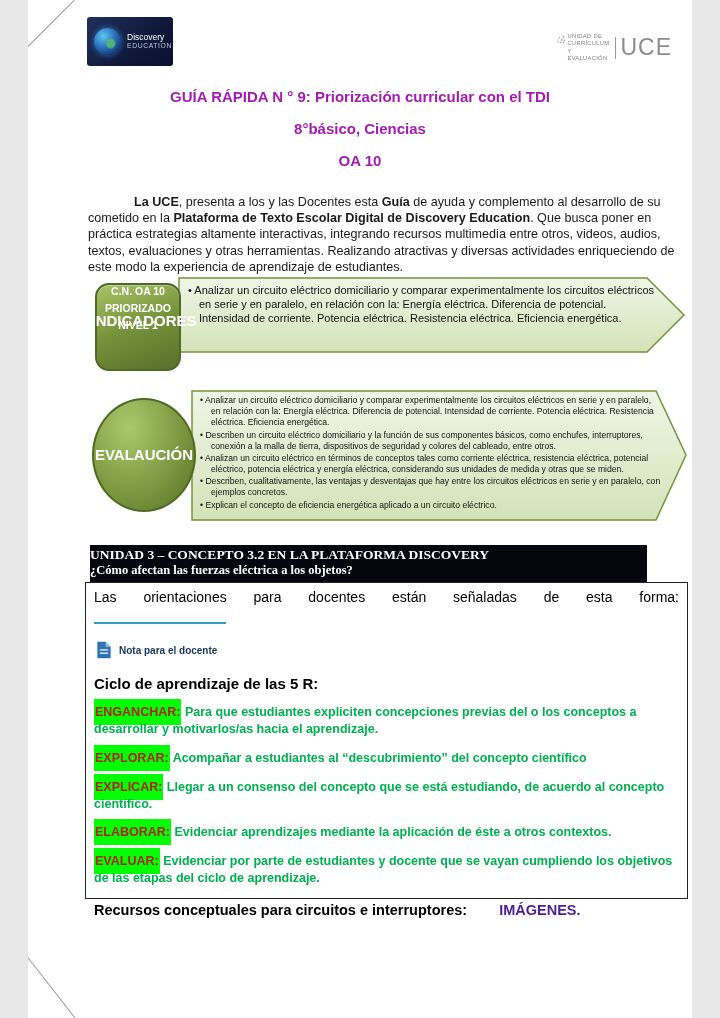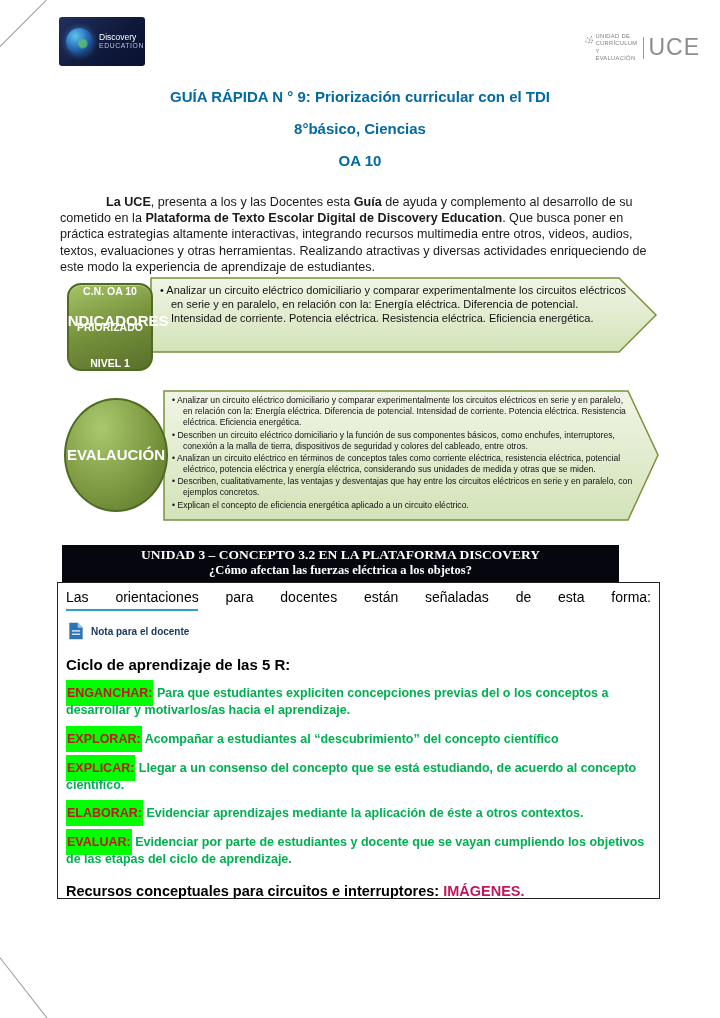--- a/index.html
+++ b/index.html
@@ -1,16 +1,16 @@
 <!DOCTYPE html>
 <html><head>
 <meta charset="utf-8">
 <style>
   html,body{margin:0;padding:0;background:#e8e8e8;}
-  .page{position:relative;width:720px;height:1018px;background:#ffffff;margin:0 auto;
+  .page{position:relative;width:664px;height:1018px;background:#ffffff;margin:0 auto;
         font-family:"Liberation Sans", sans-serif;overflow:hidden;color:#1a1a1a;}
 
   
   .corner-line{position:absolute;height:1px;background:#9a9a9a;}
   .corner-tl{width:66px;left:-10px;top:23px;transform:rotate(-45deg);}
   .corner-bl{width:78px;left:-15px;top:988px;transform:rotate(52deg);}
 
   
   .logo-discovery{position:absolute;left:59px;top:17px;width:86px;height:49px;border-radius:3px;
     background:linear-gradient(135deg,#20305e 0%,#101a3c 55%,#0a1030 100%);
@@ -25,65 +25,65 @@
 
   
   .logo-uce{position:absolute;right:20px;top:16px;width:116px;display:flex;flex-direction:row;align-items:flex-end;}
   .uce-net{width:56px;height:47px;margin-right:2px;}
   .uce-row{display:flex;align-items:center;gap:5px;margin-top:1px;}
   .uce-unit{display:flex;flex-direction:column;font-size:5.8px;color:#7f7f7f;letter-spacing:.3px;line-height:1.3;text-align:left;}
   .uce-div{width:1px;height:22px;background:#9a9a9a;}
   .uce-acronym{font-size:23px;color:#8c8c8c;letter-spacing:1px;line-height:1;}
 
   
-  .doc-title{position:absolute;left:0;right:0;text-align:center;color:#0369a1;font-weight:bold;font-size:15px;}
+  .doc-title{position:absolute;left:0;right:0;text-align:center;color:#a21caf;font-weight:bold;font-size:15px;}
   .h1{top:88px;} .h2{top:120px;} .h3{top:152px;}
 
   
   .intro{position:absolute;left:60px;top:181px;width:601px;font-size:12.6px;line-height:1.3;text-indent:46px;}
   .intro b{font-weight:bold;}
 
   
   .arrow-wrap{position:absolute;}
   .arrow-wrap svg{position:absolute;left:0;top:0;width:100%;height:100%;}
   .arrow1{left:150px;top:277px;width:508px;height:76px;}
   .arrow1-text{position:absolute;left:10px;top:7px;width:468px;font-size:11px;line-height:1.26;color:#111;}
   .arrow2{left:163px;top:390px;width:497px;height:131px;}
   .arrow2-text{position:absolute;left:9px;top:5px;width:462px;font-size:8.6px;line-height:1.3;color:#111;
                display:flex;flex-direction:column;gap:1px;}
   .b{padding-left:11px;text-indent:-11px;}
   .b::before{content:"• ";}
 
   .badge-box{position:absolute;left:67px;top:283px;width:82px;height:84px;border-radius:14px;
     background:linear-gradient(160deg,#a6c468 0%,#77933C 48%,#586f2a 100%);
     border:2px solid #4e6b23;color:#fff;font-weight:bold;font-size:10.5px;
-    display:flex;flex-direction:column;align-items:center;justify-content:space-between;gap:5px;text-align:center;
+    display:flex;flex-direction:column;align-items:center;justify-content:flex-start;gap:5px;text-align:center;
     box-shadow:inset 0 1px 0 rgba(255,255,255,.35);}
   .badge-ellipse{position:absolute;left:64px;top:398px;width:100px;height:110px;border-radius:50%;
     background:radial-gradient(ellipse at 35% 25%, #aac96c, #77933C 62%, #586f2a 100%);
     border:2px solid #4e6b23;color:#fff;font-weight:bold;font-size:15px;line-height:1.55;
     display:flex;flex-direction:column;align-items:center;justify-content:center;text-align:right;gap:44px;}
 
   
   .unit-banner{position:absolute;left:62px;top:545px;width:557px;height:37px;background:#06060e;color:#fff;
-    font-family:"Liberation Serif", serif;font-weight:bold;text-align:center;}
+    font-family:"Liberation Serif", serif;font-weight:bold;text-align:left;}
   .unit-banner .l1{font-size:13.5px;margin-top:2px;}
   .unit-banner .l2{font-size:12.5px;}
 
   
   .content-box{position:absolute;left:57px;top:582px;width:603px;height:317px;border:1.5px solid #222;
     box-sizing:border-box;padding:6px 8px 0 8px;}
   .orientation{font-size:14px;font-weight:normal;color:#000;text-align:justify;text-align-last:justify;}
-  .nota{margin-top:4px;width:132px;border-top:2px solid #2f9fc4;padding-top:10px;display:flex;align-items:center;gap:5px;}
+  .nota{margin-top:17px;width:132px;border-top:2px solid #2f9fc4;padding-top:16px;display:flex;align-items:center;gap:5px;}
   .nota-label{font-size:10px;color:#17365d;font-weight:bold;white-space:nowrap;}
   .cycle-title{margin-top:15px;font-size:15px;font-weight:bold;color:#000;}
   .cycle-item{margin-top:12px;font-size:12.5px;font-weight:bold;color:#00B050;line-height:1.35;}
   .hl{background:#00FF00;color:#b91c1c;padding:6px 1px;}
   .resources{margin-top:15px;font-size:14.5px;font-weight:bold;color:#000;}
-  .resources .green{color:#be185d;}
+  .resources .green{color:#4c1d95;margin-left:28px;}
 </style>
 </head>
 <body>
 
 <div class="page">
 
   <div class="corner-line corner-tl"></div>
   <div class="corner-line corner-bl"></div>
 
   <div class="logo-discovery">

